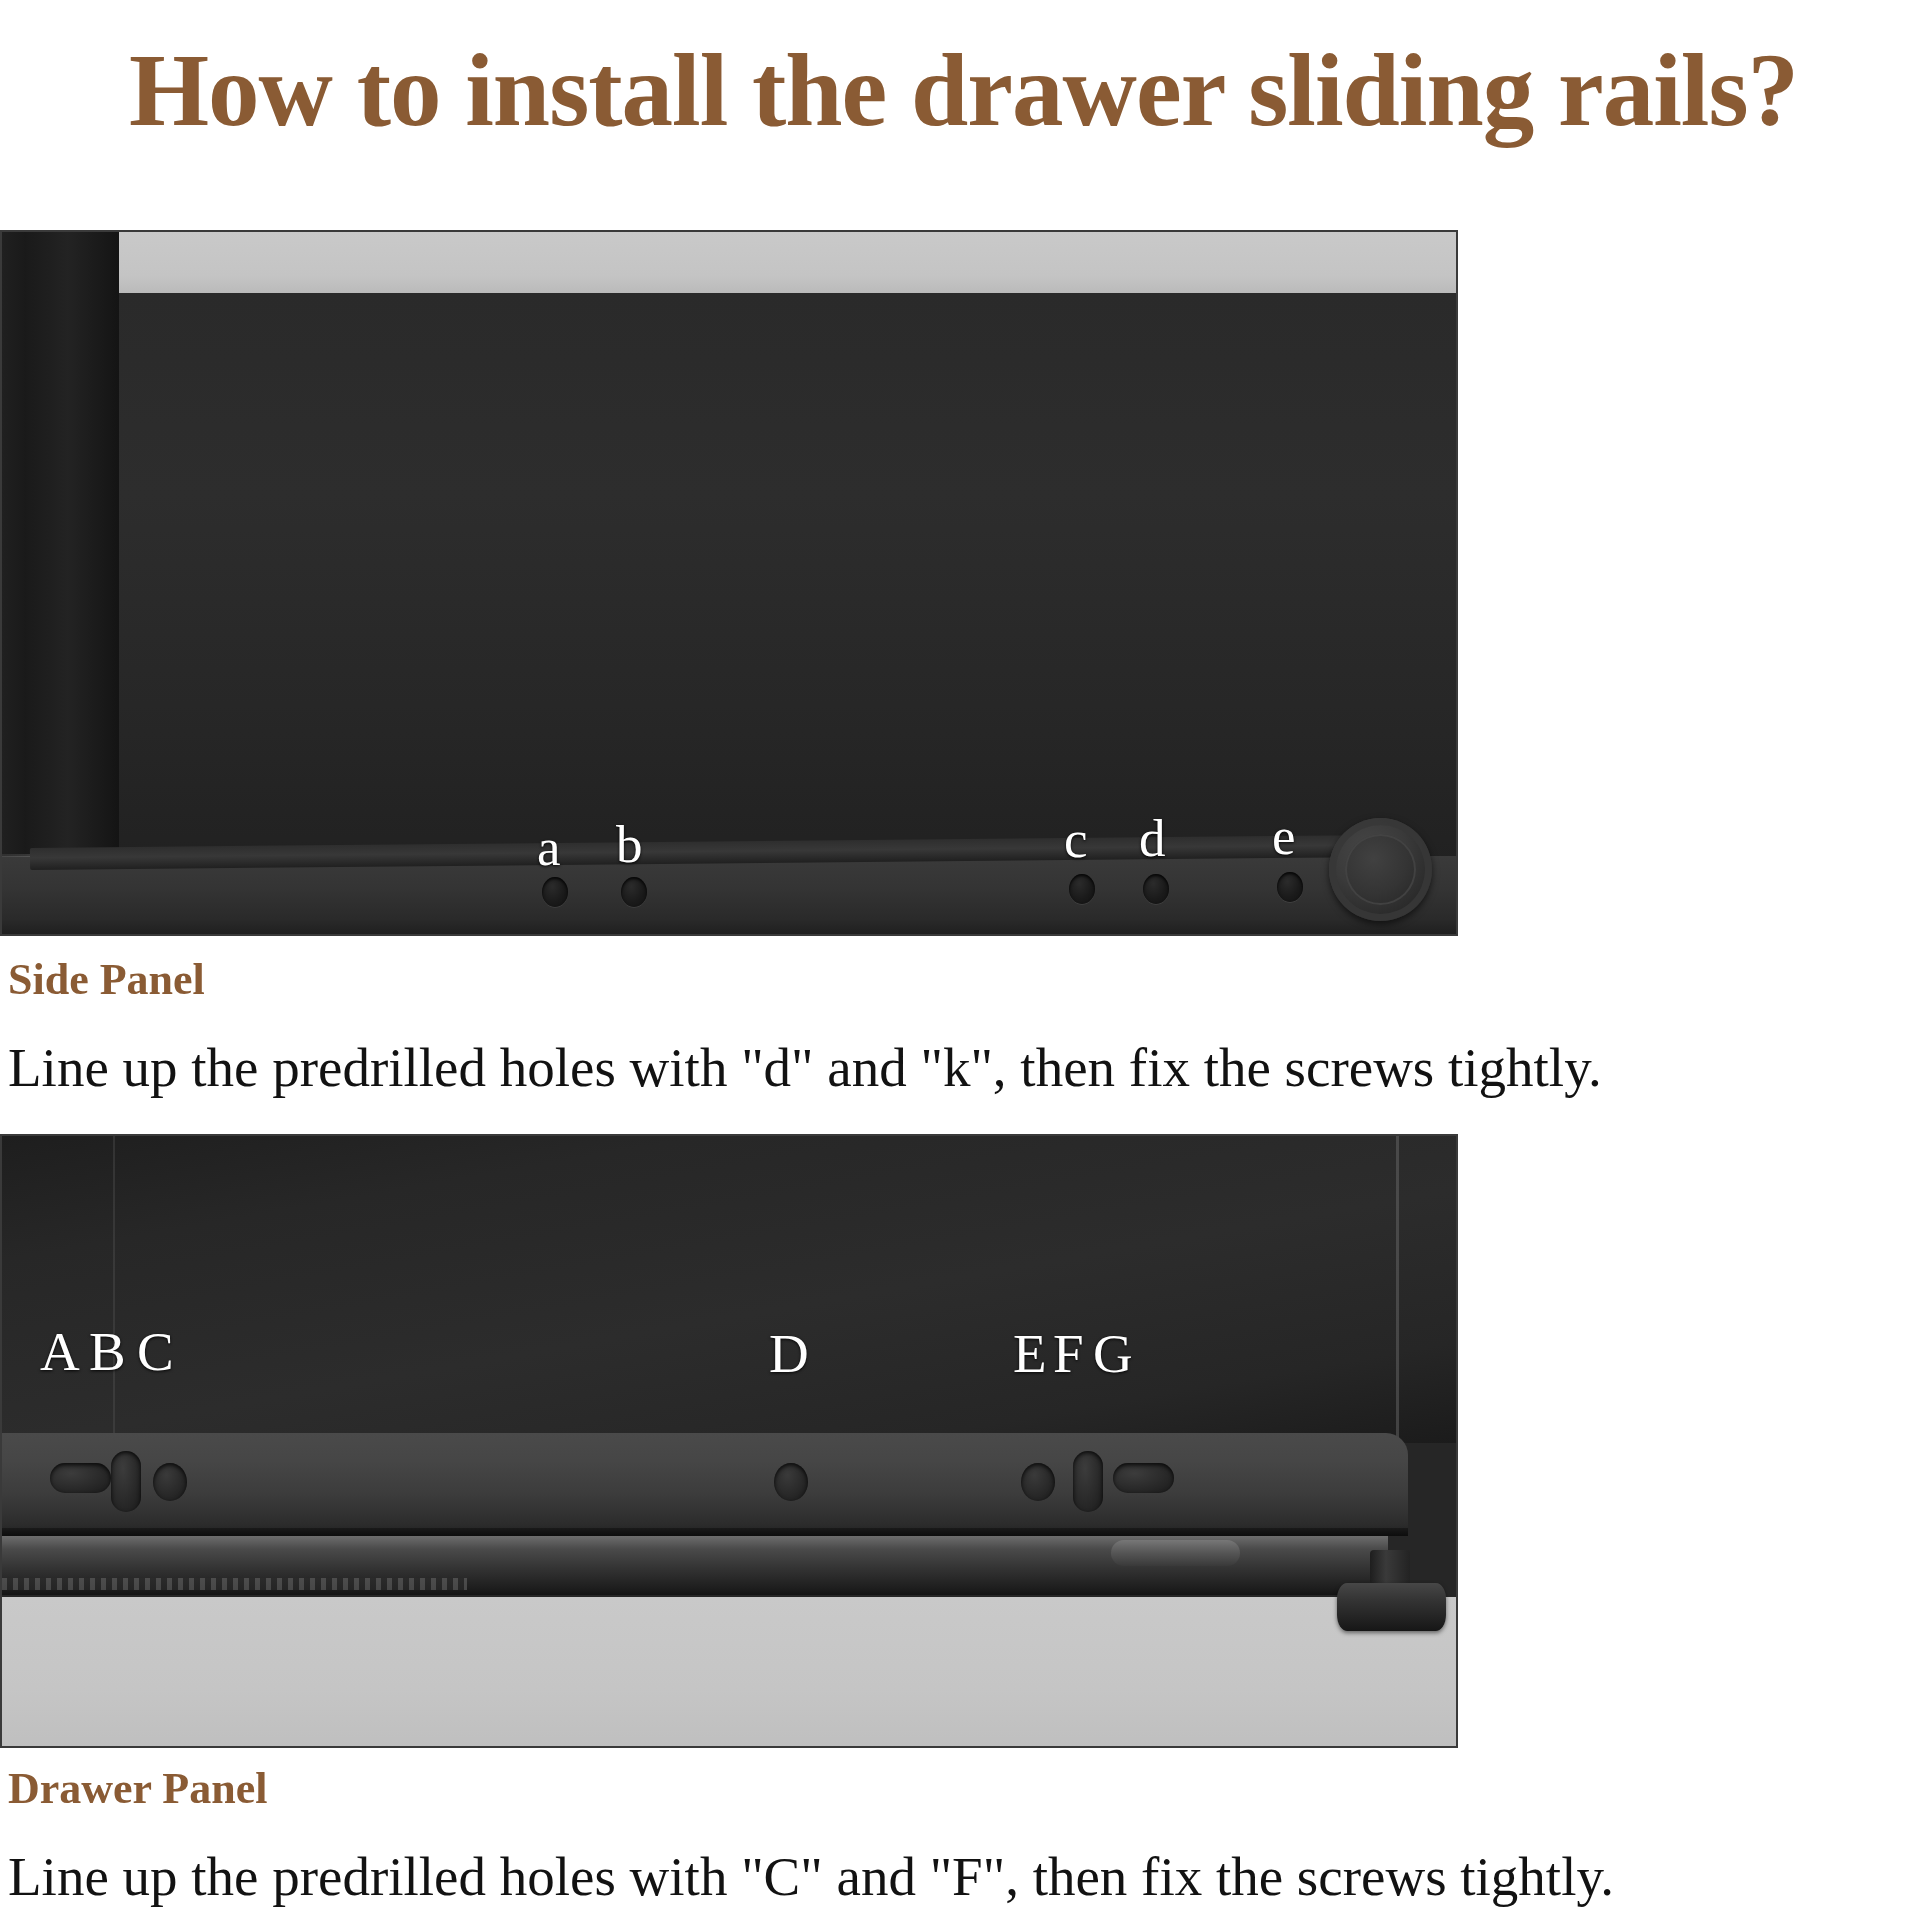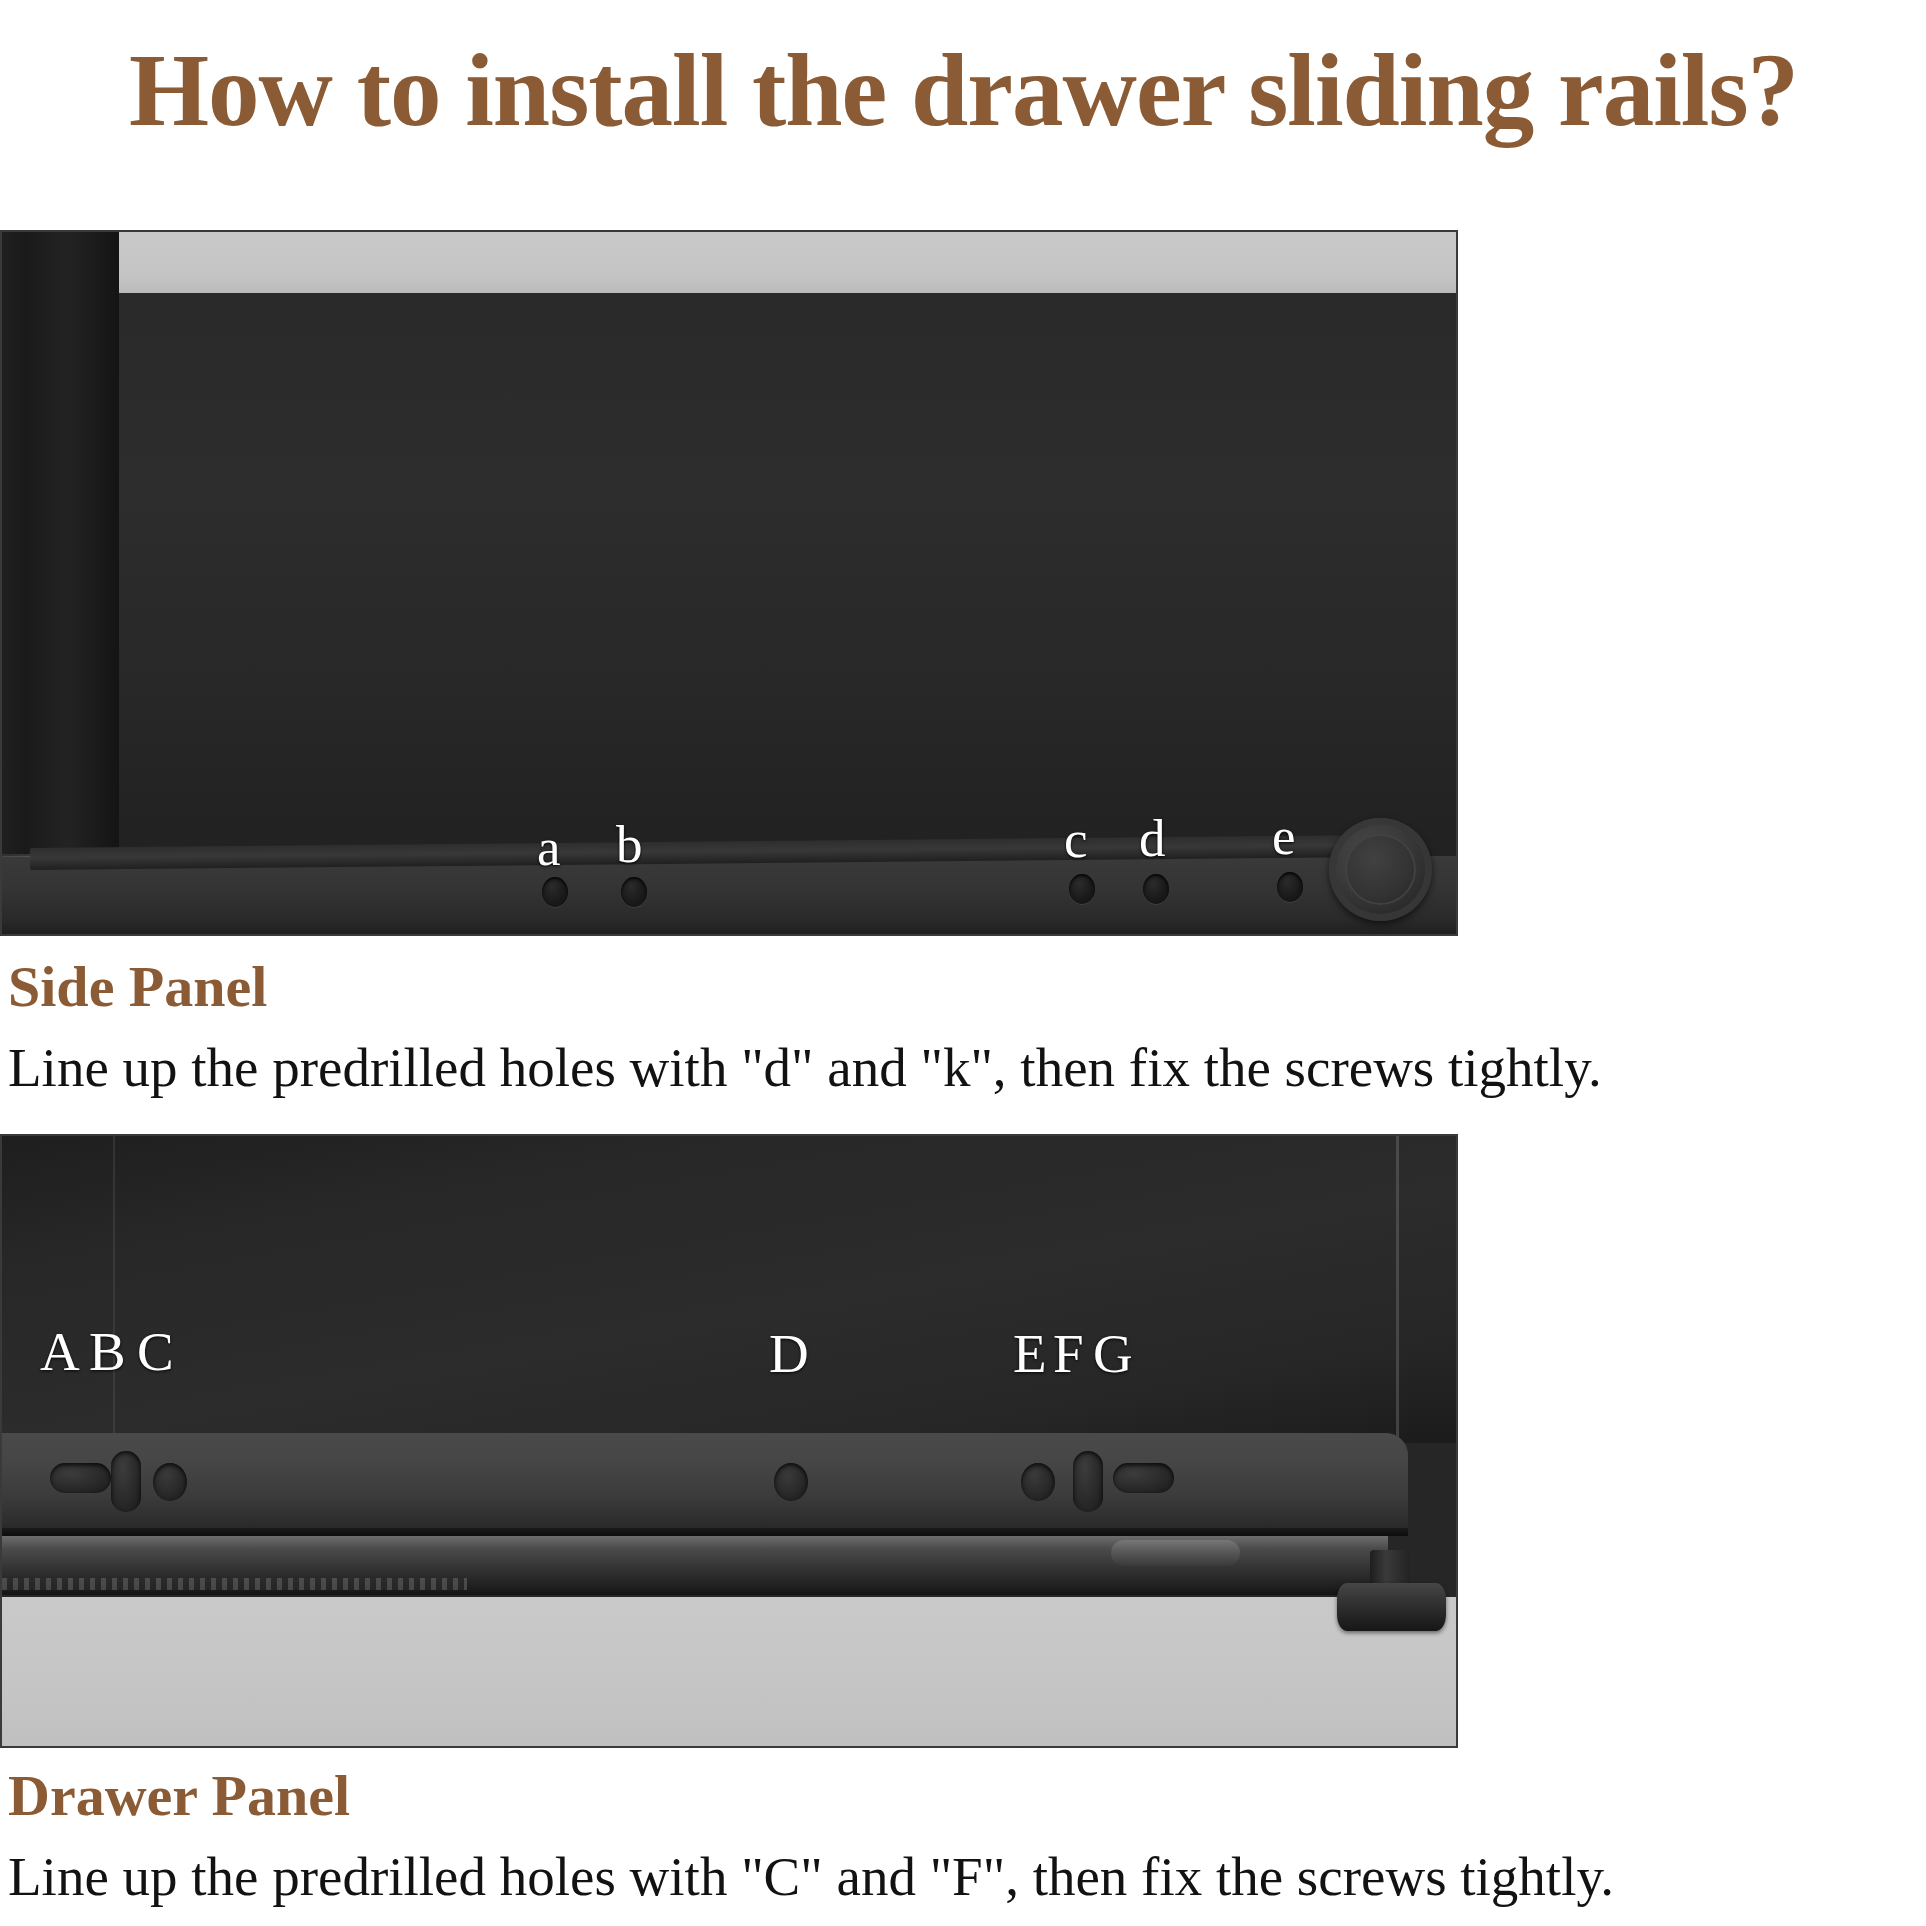--- a/index.html
+++ b/index.html
@@ -147,21 +147,21 @@
     font-size: 53px;
     line-height: 1;
     font-family: "Liberation Serif", "DejaVu Serif", serif;
     text-shadow: 0 1px 3px rgba(0,0,0,0.9);
   }
 
   
   .section-heading {
     position: absolute;
     left: 8px;
-    font-size: 58px;
+    font-size: 44px;
     font-weight: bold;
     color: #8a5b34;
     line-height: 1;
     white-space: nowrap;
   }
   .section-caption {
     position: absolute;
     left: 8px;
     font-size: 55px;
     color: #121212;

